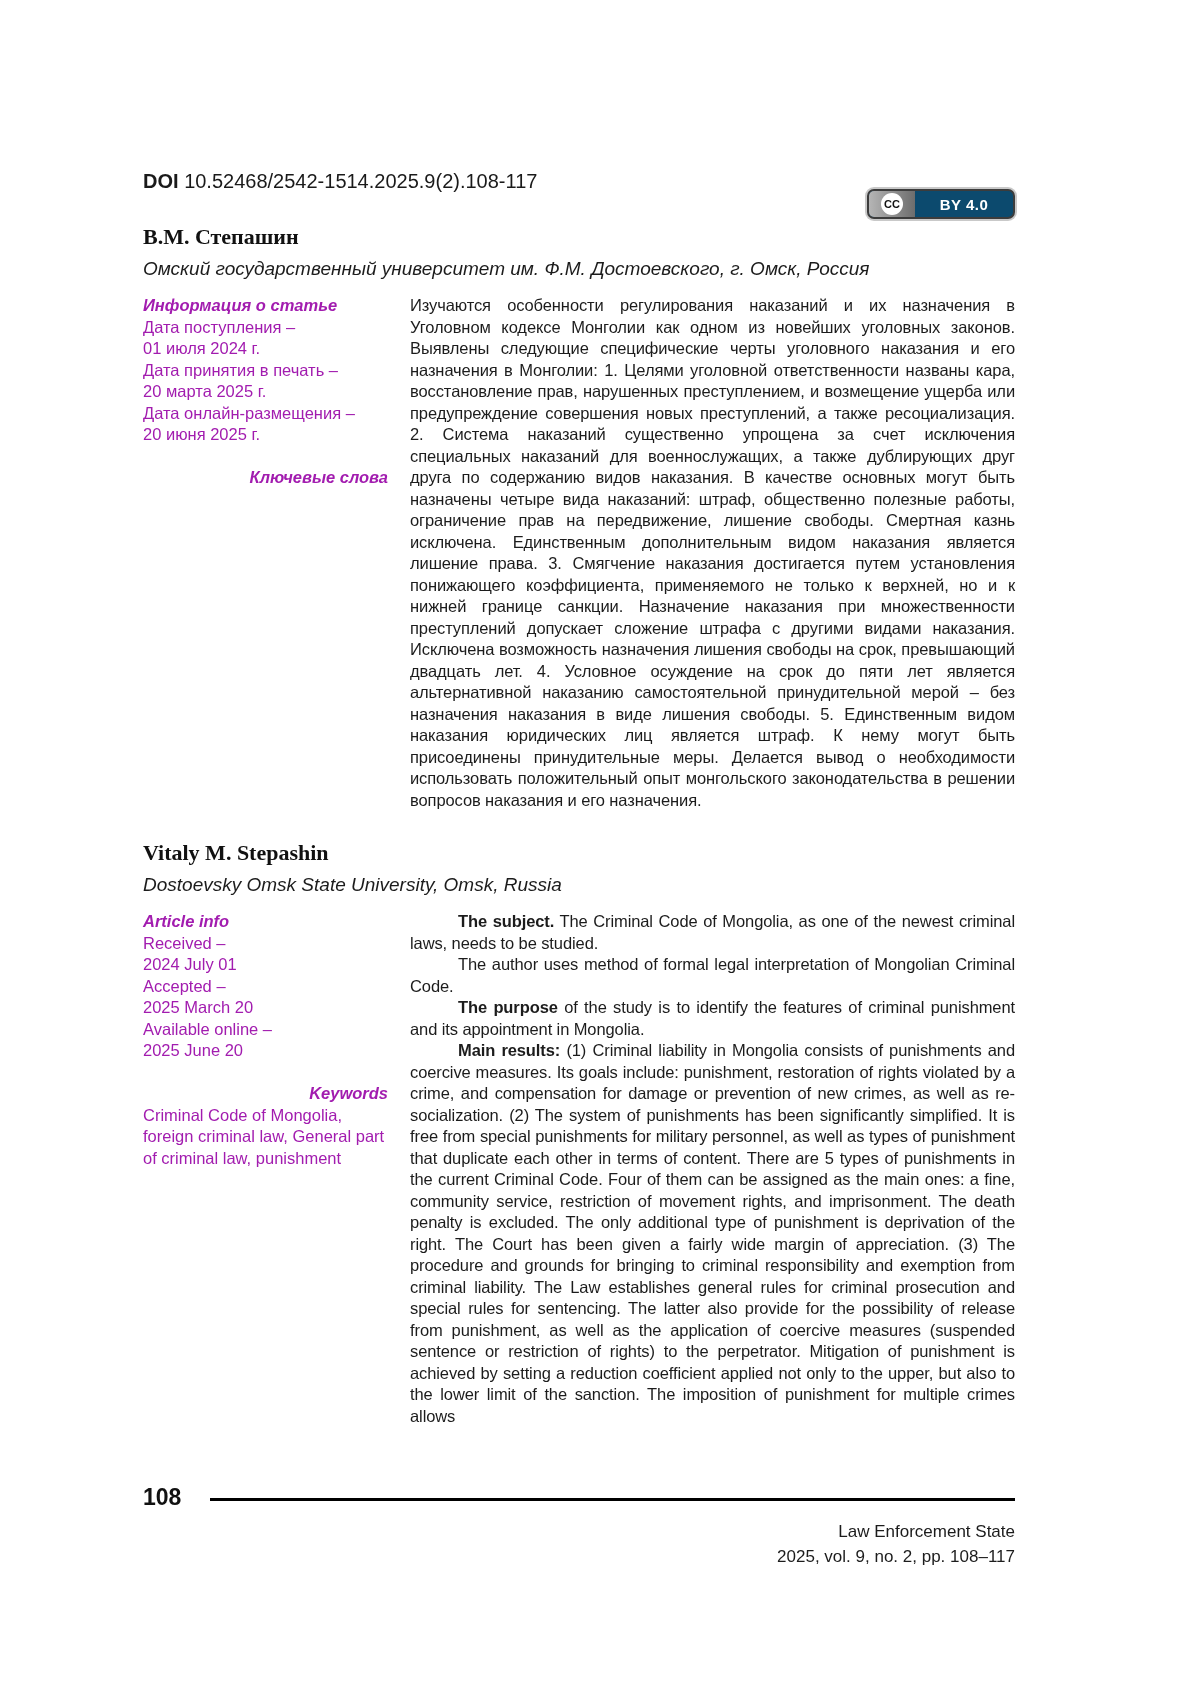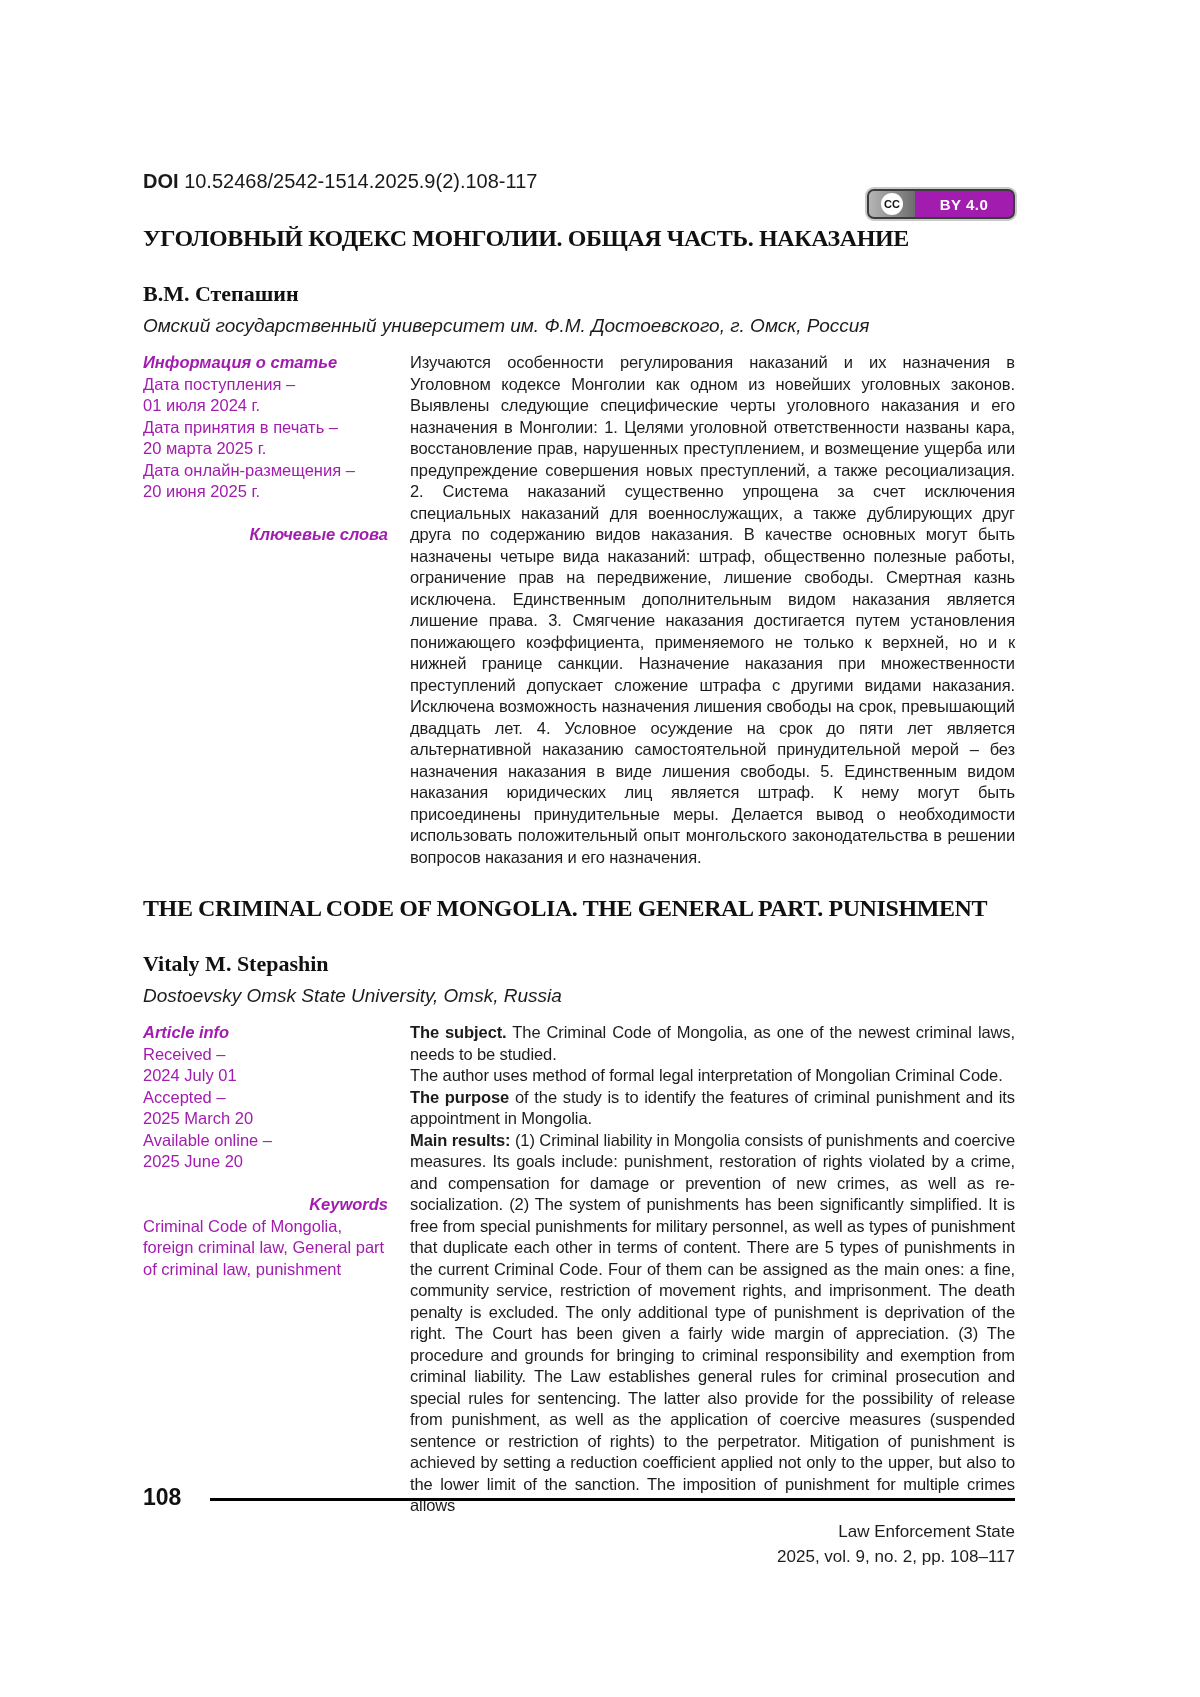--- a/index.html
+++ b/index.html
@@ -22,21 +22,21 @@
   
   .meta-line { font-size: 20px; line-height: 27px; color: #1a1a1a; }
   .meta-line .lbl { font-weight: 700; }
   
   .cc-badge {
     position: absolute;
     top: 21px;
     right: 0;
     width: 148px;
     height: 30px;
-    background: #a21caf;
+    background: #0c4a6e;
     border: 2px solid #3c3c3c;
     box-shadow: 0 0 0 2px #c9c9c9;
     border-radius: 7px;
     display: flex;
     align-items: center;
     overflow: hidden;
     box-sizing: border-box;
   }
   .cc-left {
     width: 46px; height: 100%;
@@ -98,21 +98,21 @@
   .keywords-heading { margin-top: 21.5px; text-align: right; }
   .info-line { white-space: nowrap; }
   .abstract-col {
     font-size: 16.5px;
     line-height: 21.5px;
     text-align: justify;
     letter-spacing: -0.1px;
     color: #1c1c1c;
   }
   .abstract-col p { margin: 0; }
-  .lead { font-weight: 700; }
+  .lead { font-weight: 700; margin-left: 48px; }
   
   .footer-row {
     position: absolute;
     left: 143px;
     right: 185px;
     top: 1484px;
     display: flex;
     align-items: center;
     gap: 29px;
   }
@@ -148,42 +148,40 @@
     <span class="cc-text">BY 4.0</span>
   </div>
 
   <div class="content">
 
     <div class="meta-line">
       <span class="lbl">DOI</span>
       <span>10.52468/2542-1514.2025.9(2).108-117</span>
     </div>
 
-    <div class="title-serif title-ru">УГОЛОВНЫЙ КОДЕКС МОНГОЛИИ. ОБЩАЯ ЧАСТЬ. НАКАЗАНИЕ</div>
 
     <div class="author">В.М. Степашин</div>
     <div class="affiliation">Омский государственный университет им. Ф.М. Достоевского, г. Омск, Россия</div>
 
     <div class="cols">
       <div class="info-col">
         <div class="col-heading">Информация о статье</div>
         <div class="info-line">Дата поступления –</div>
         <div class="info-line">01 июля 2024 г.</div>
         <div class="info-line">Дата принятия в печать –</div>
         <div class="info-line">20 марта 2025 г.</div>
         <div class="info-line">Дата онлайн-размещения –</div>
         <div class="info-line">20 июня 2025 г.</div>
         <div class="col-heading keywords-heading">Ключевые слова</div>
       </div>
       <div class="abstract-col">
         <p>Изучаются особенности регулирования наказаний и их назначения в Уголовном кодексе Монголии как одном из новейших уголовных законов. Выявлены следующие специфические черты уголовного наказания и его назначения в Монголии: 1. Целями уголовной ответственности названы кара, восстановление прав, нарушенных преступлением, и возмещение ущерба или предупреждение совершения новых преступлений, а также ресоциализация. 2. Система наказаний существенно упрощена за счет исключения специальных наказаний для военнослужащих, а также дублирующих друг друга по содержанию видов наказания. В качестве основных могут быть назначены четыре вида наказаний: штраф, общественно полезные работы, ограничение прав на передвижение, лишение свободы. Смертная казнь исключена. Единственным дополнительным видом наказания является лишение права. 3. Смягчение наказания достигается путем установления понижающего коэффициента, применяемого не только к верхней, но и к нижней границе санкции. Назначение наказания при множественности преступлений допускает сложение штрафа с другими видами наказания. Исключена возможность назначения лишения свободы на срок, превышающий двадцать лет. 4. Условное осуждение на срок до пяти лет является альтернативной наказанию самостоятельной принудительной мерой – без назначения наказания в виде лишения свободы. 5. Единственным видом наказания юридических лиц является штраф. К нему могут быть присоединены принудительные меры. Делается вывод о необходимости использовать положительный опыт монгольского законодательства в решении вопросов наказания и его назначения.</p>
       </div>
     </div>
 
-    <div class="title-serif title-en">THE CRIMINAL CODE OF MONGOLIA. THE GENERAL PART. PUNISHMENT</div>
 
     <div class="author">Vitaly M. Stepashin</div>
     <div class="affiliation">Dostoevsky Omsk State University, Omsk, Russia</div>
 
     <div class="cols">
       <div class="info-col">
         <div class="col-heading">Article info</div>
         <div class="info-line">Received –</div>
         <div class="info-line">2024 July 01</div>
         <div class="info-line">Accepted –</div>

